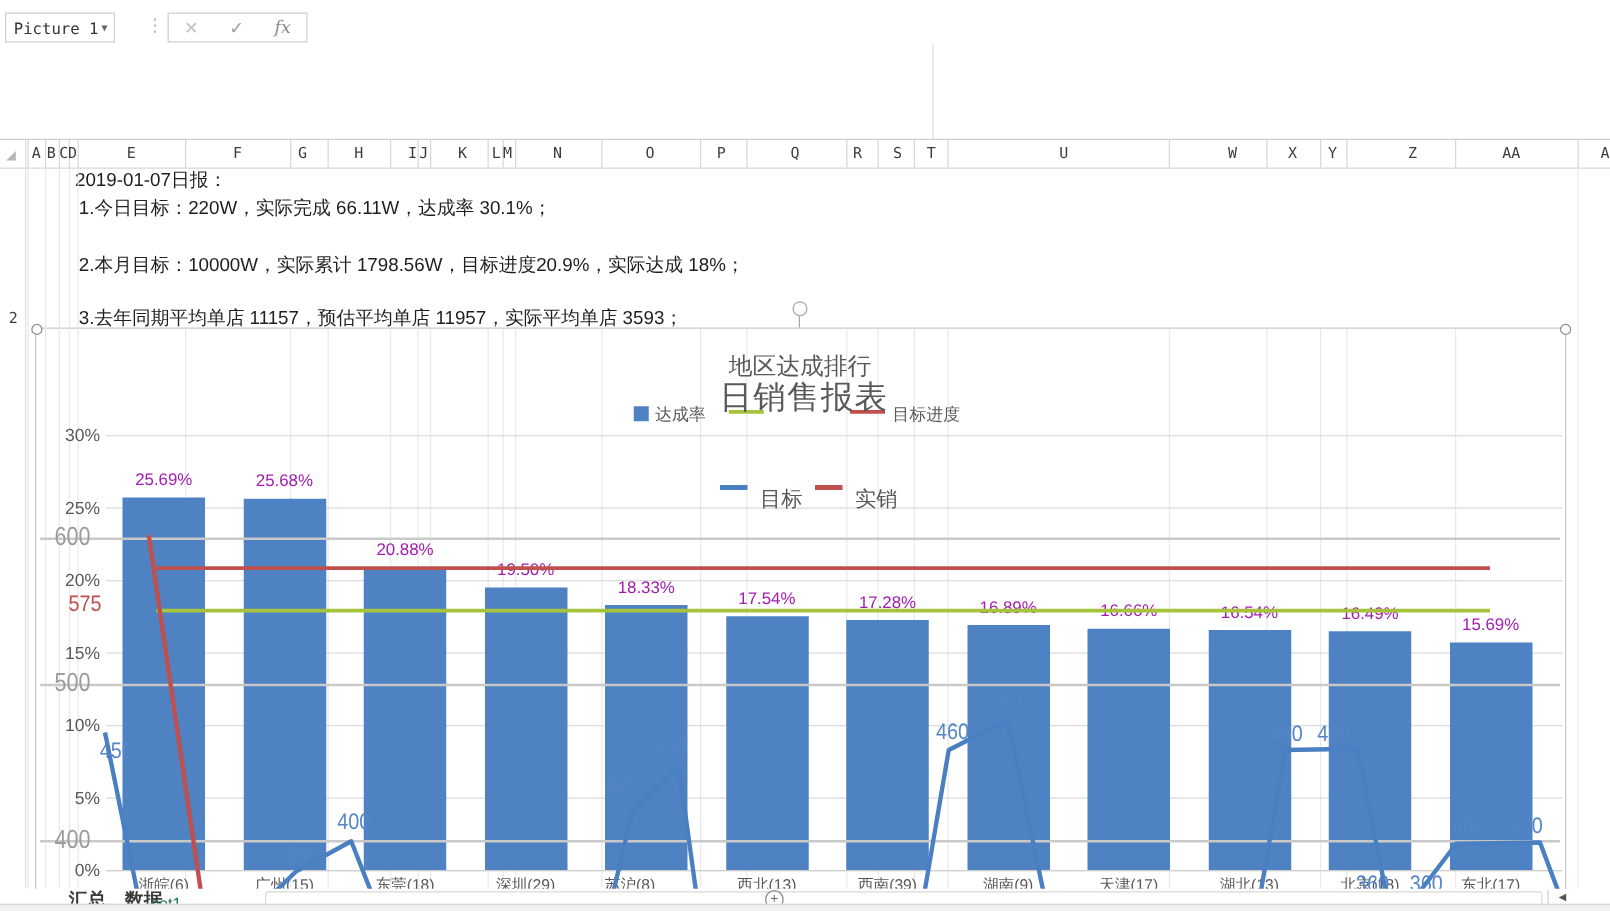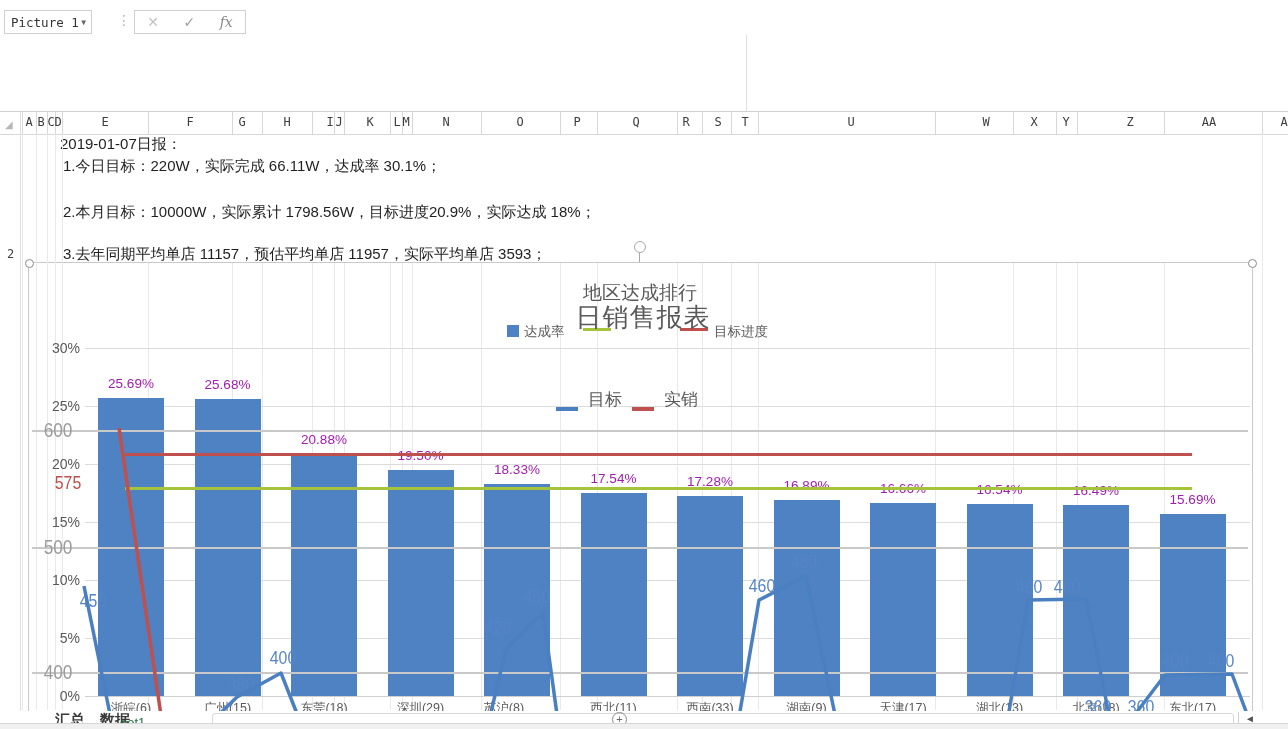--- a/index.html
+++ b/index.html
@@ -185,22 +185,22 @@
       <div class="bar" style="left: 1159.5px; top: 514.263px; width: 66px; height: 181.737px;"></div>
       <div class="barlab" style="left: 1192.5px; top: 507.263px;">15.69%</div>
       <div class="refline" style="left: 125px; top: 452.915px; width: 1067px; background: rgb(192, 80, 77);"></div>
       <div class="refline" style="left: 125px; top: 486.506px; width: 1067px; background: rgb(166, 195, 60);"></div>
       <div class="gridp" style="left: 85px; top: 696px; width: 1165px; background: rgb(207, 207, 207);"></div>
       <div class="cat" style="left: 131px; top: 700px;">浙皖(6)</div>
       <div class="cat" style="left: 227.5px; top: 700px;">广州(15)</div>
       <div class="cat" style="left: 324px; top: 700px;">东莞(18)</div>
       <div class="cat" style="left: 420.5px; top: 700px;">深圳(29)</div>
       <div class="cat" style="left: 504px; top: 700px;">苏沪(8)</div>
-      <div class="cat" style="left: 613.5px; top: 700px;">西北(11)</div>
-      <div class="cat" style="left: 710px; top: 700px;">西南(33)</div>
+      <div class="cat" style="left: 613.5px; top: 700px;">西北(13)</div>
+      <div class="cat" style="left: 710px; top: 700px;">西南(39)</div>
       <div class="cat" style="left: 806.5px; top: 700px;">湖南(9)</div>
       <div class="cat" style="left: 903px; top: 700px;">天津(17)</div>
       <div class="cat" style="left: 999.5px; top: 700px;">湖北(13)</div>
       <div class="cat" style="left: 1096px; top: 700px;">北京(18)</div>
       <div class="cat" style="left: 1192.5px; top: 700px;">东北(17)</div>
       <div class="gridh" style="left: 32px; top: 430px; width: 1216px;"></div>
       <div class="numlab" style="left: 58px; top: 430px;">600</div>
       <div class="gridh" style="left: 32px; top: 547px; width: 1216px;"></div>
       <div class="numlab" style="left: 58px; top: 547px;">500</div>
       <div class="gridh" style="left: 32px; top: 672px; width: 1216px;"></div>
@@ -221,21 +221,21 @@
       <div class="ptlab" style="left: 1221px; top: 661px; color: rgb(85, 133, 199); font-size: 18px;">400</div>
     </div>
 
   <div class="abs" style="left:507px;top:325px;width:12px;height:12px;background:#4e82c3;"></div>
   <div class="legtext abs" style="left:524px;top:323px;">达成率</div>
   <div class="dash abs" style="left:583px;top:328px;background:#a6c33c;"></div>
   <div class="dash abs" style="left:680px;top:328px;background:#c0504d;"></div>
   <div class="legtext abs" style="left:714px;top:323px;">目标进度</div>
   <div class="title1" style="left:640px;top:280px;">地区达成排行</div>
   <div class="title2" style="left:643px;top:300px;">日销售报表</div>
-  <div class="abs" style="left:556px;top:388px;display:flex;align-items:flex-end;gap:10px;">
+  <div class="abs" style="left:576px;top:388px;display:flex;align-items:flex-start;gap:10px;">
     <span class="dash" style="width:22px;height:4px;background:#4a7fc1;"></span>
     <span class="leg2text">目标</span>
     <span class="dash" style="width:22px;height:4px;background:#c0504d;"></span>
     <span class="leg2text">实销</span>
   </div>
 
   <svg class="abs" style="left:28px;top:263px;pointer-events:none;" width="1224" height="466" viewBox="28 263 1224 466">
     <g fill="none" stroke="#4a7fc1" stroke-width="3.5" stroke-linejoin="round">
       <path d="M 84 586 L 113 729"></path>
       <path d="M 204 729 L 237 697 L 281 673 L 303 729"></path>

